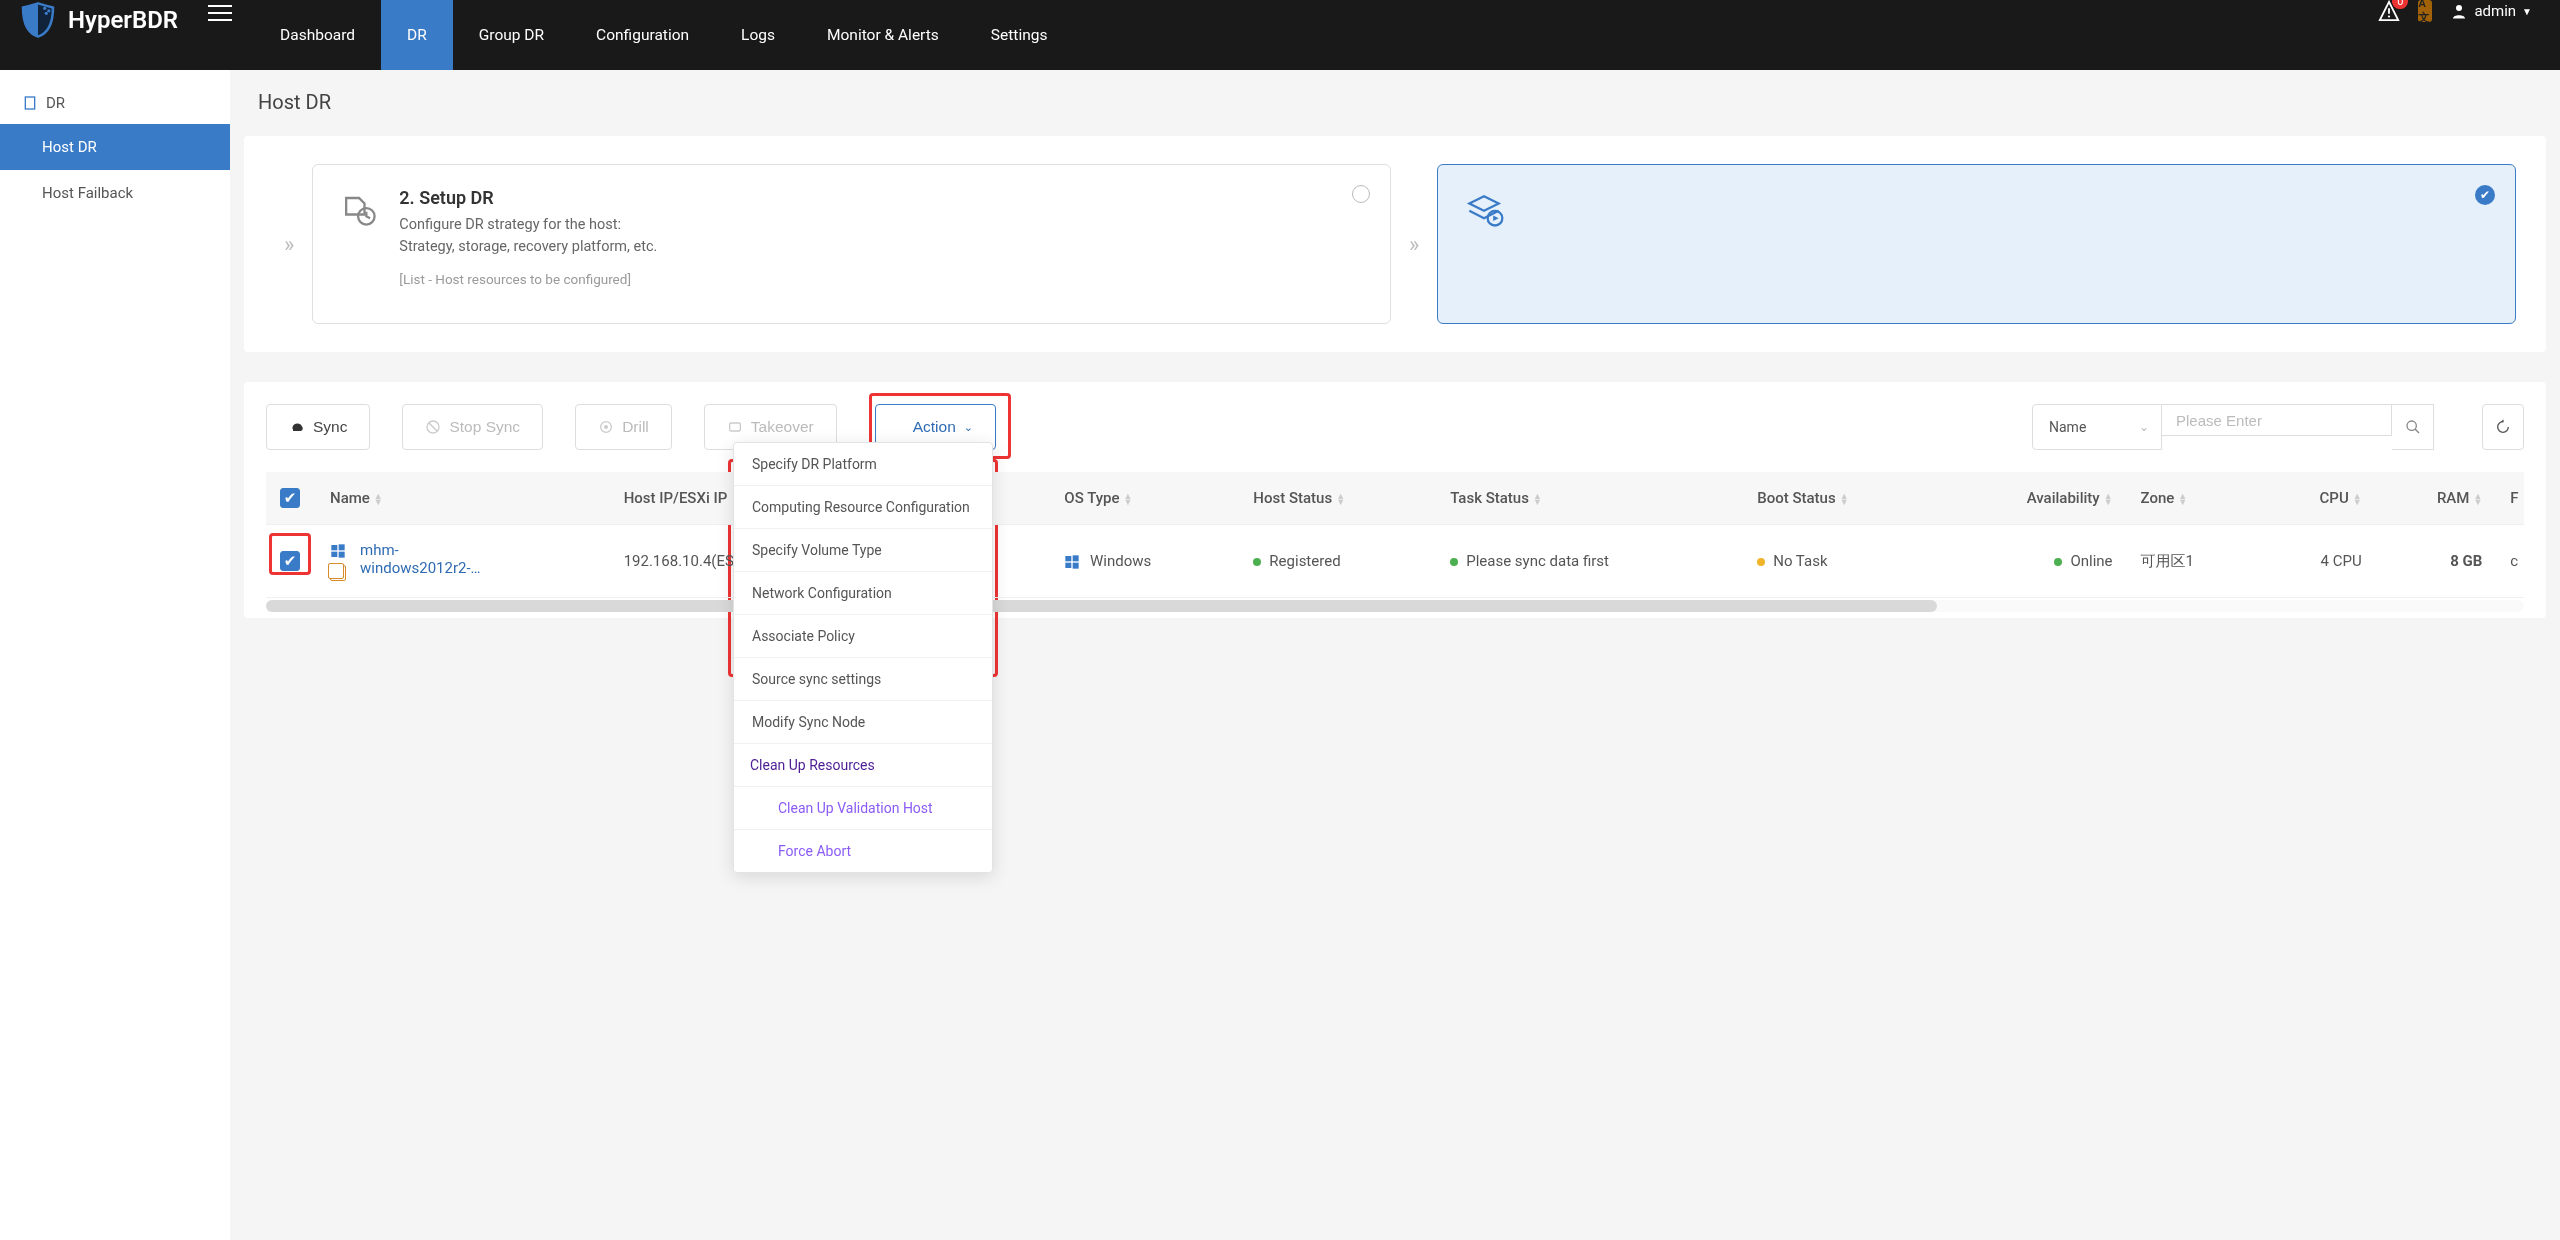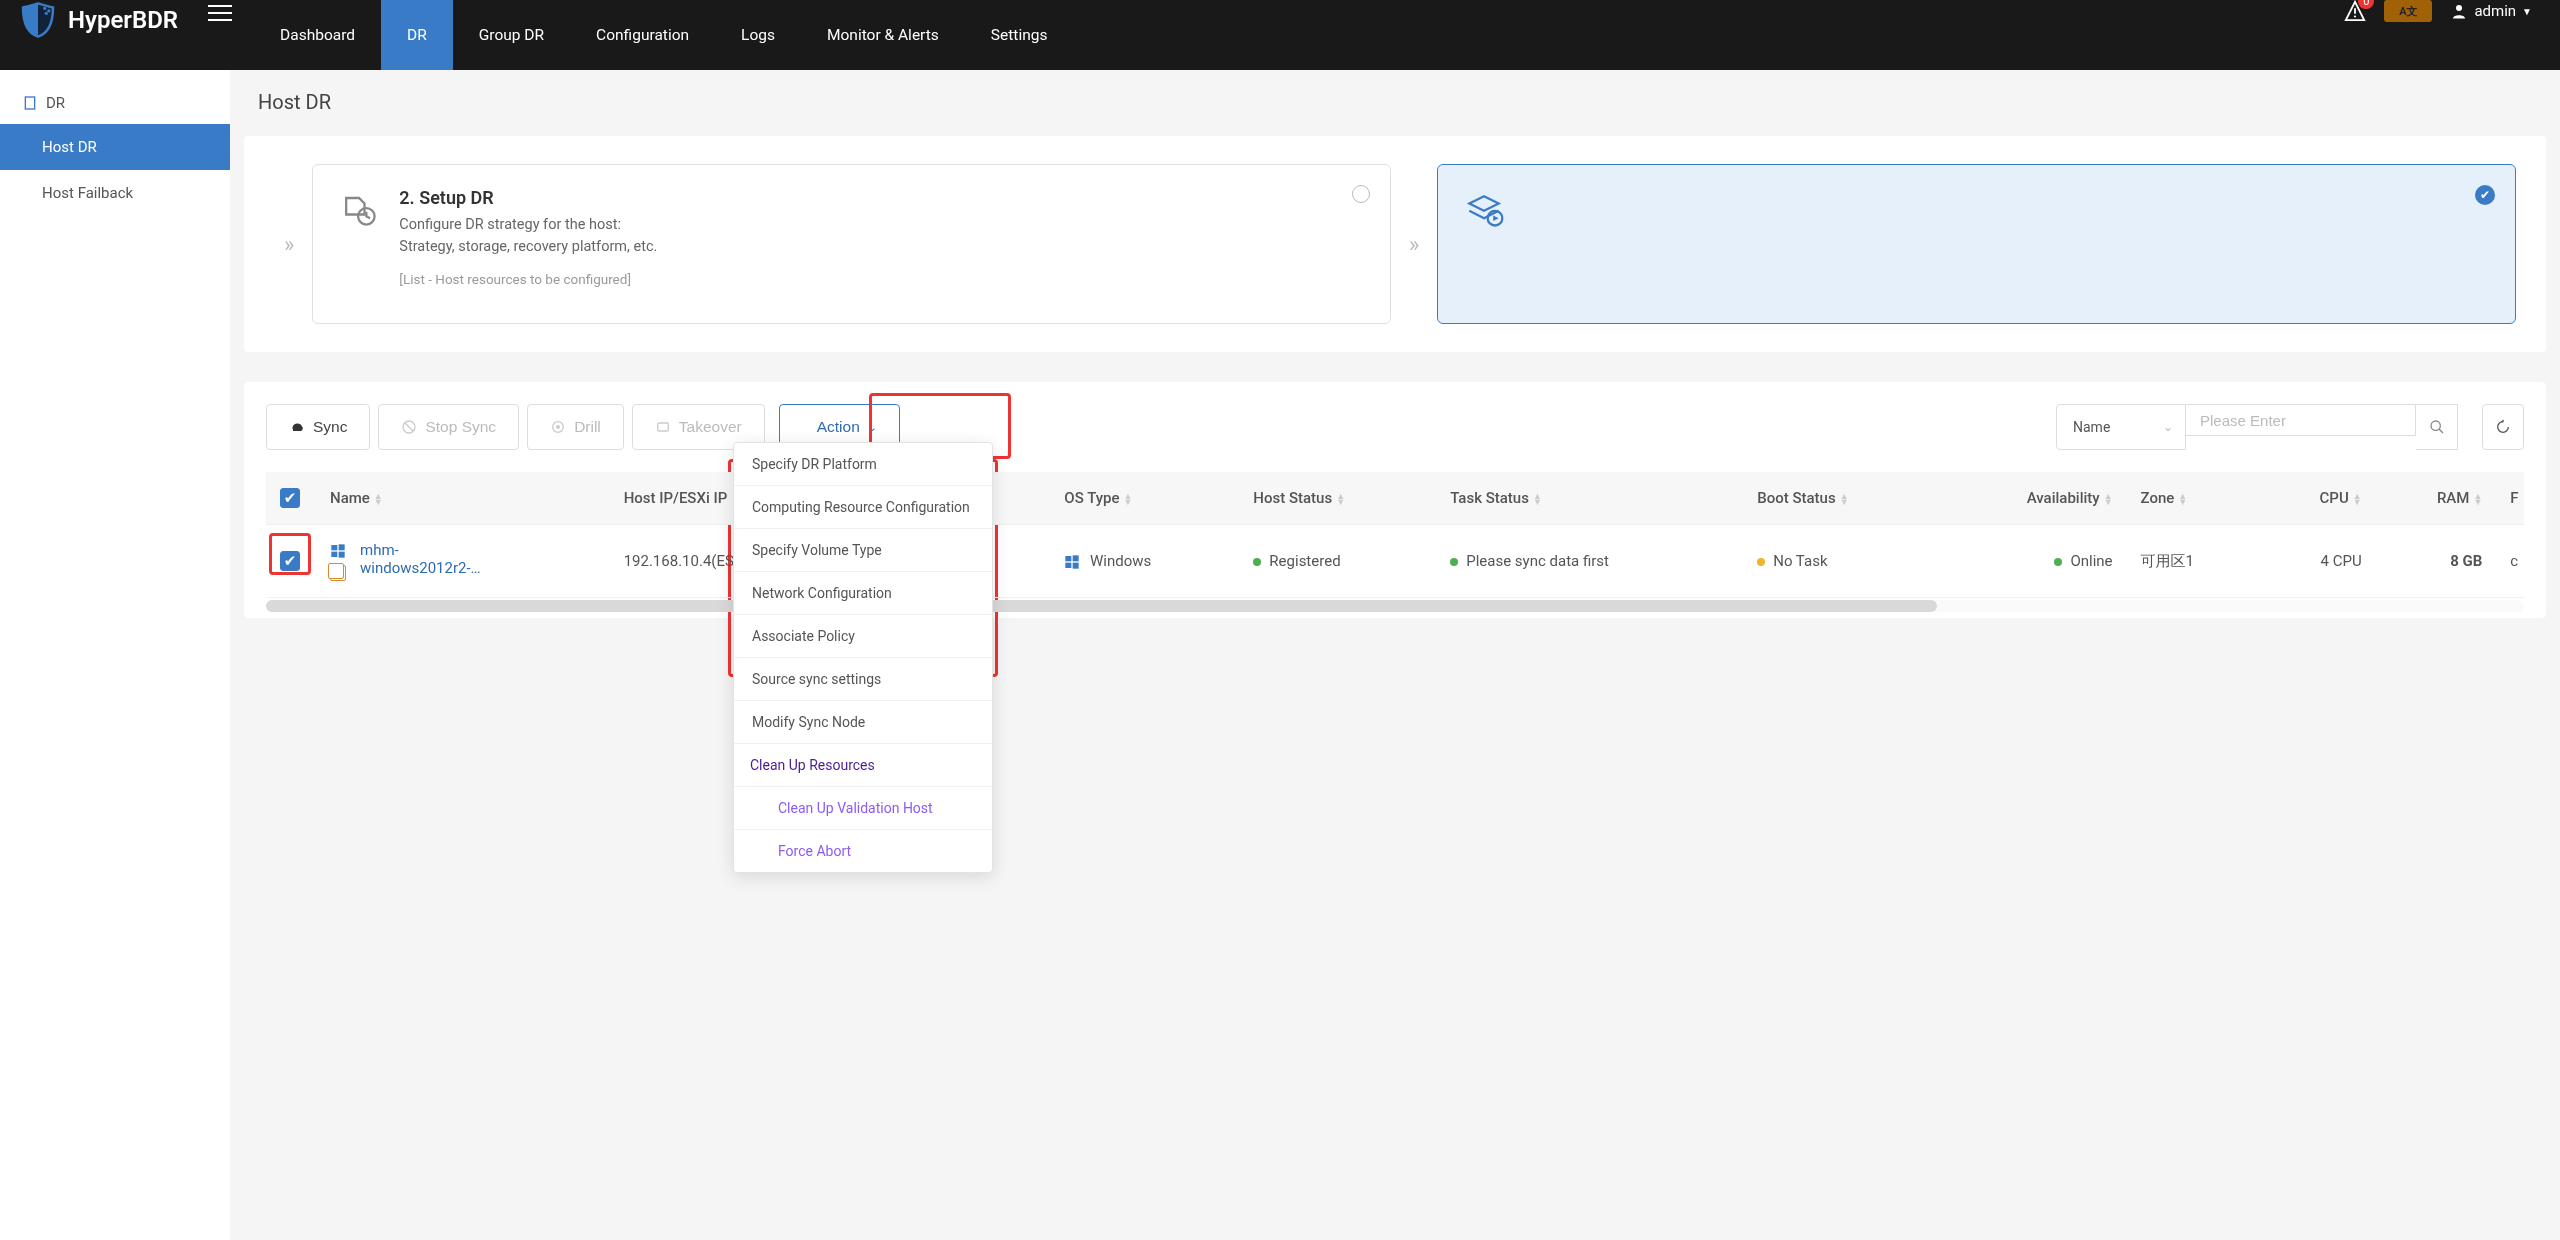--- a/index.html
+++ b/index.html
@@ -15,21 +15,21 @@
   .brand-text { font-size: 24px; font-weight: 600; color: #fff; }
   .hamburger { width: 24px; height: 24px; margin: 0 22px 0 6px; cursor: pointer; }
   .hamburger div { height: 2px; background: #fff; margin: 5px 0; }
   .nav-items { display: flex; height: 100%; }
   .nav-item { padding: 0 26px; display: flex; align-items: center; color: #fff; font-size: 15.5px; cursor: pointer; }
   .nav-item.active { background: #3a7bc8; }
   .nav-spacer { flex: 1; }
   .nav-right { display: flex; align-items: center; gap: 18px; padding-right: 28px; }
   .nav-icon { position: relative; width: 22px; height: 22px; color: #fff; cursor: pointer; }
   .nav-icon .badge { position: absolute; top: -6px; right: -8px; background: #e33; color: #fff; border-radius: 10px; font-size: 11px; padding: 0 5px; line-height: 15px; min-width: 15px; text-align: center; }
-  .lang-box { width: 48px; height: 22px; background: #a16207; color: #222; display: flex; align-items: center; justify-content: center; font-size: 11px; font-weight: 600; border-radius: 3px; cursor: pointer; }
+  .lang-box { width: 14px; height: 22px; background: #a16207; color: #222; display: flex; align-items: center; justify-content: center; font-size: 11px; font-weight: 600; border-radius: 3px; cursor: pointer; }
   .nav-user { display: flex; align-items: center; gap: 6px; color: #fff; font-size: 15px; cursor: pointer; }
 
   
   .layout { display: flex; height: calc(100% - 70px); }
   .sidebar { width: 230px; background: #fff; padding-top: 12px; }
   .sidebar-title { display: flex; align-items: center; gap: 8px; padding: 12px 22px; color: #555; font-size: 15px; }
   .sidebar-item { padding: 14px 22px 14px 42px; font-size: 15px; color: #555; cursor: pointer; }
   .sidebar-item.active { background: #3a7bc8; color: #fff; }
 
   
@@ -48,21 +48,21 @@
   .step-box.active .step-icon { color:#3a7bc8; }
   .step-body {}
   .step-title { font-size: 18px; font-weight: 600; color: #333; margin-bottom: 6px; }
   .step-desc { font-size: 14.5px; color: #666; line-height: 1.55; }
   .step-list { font-size: 13.5px; color: #9a9a9a; margin-top: 12px; }
   .step-radio { position: absolute; top: 20px; right: 20px; width: 18px; height: 18px; border: 1.5px solid #bbb; border-radius: 50%; }
   .step-check { position: absolute; top: 20px; right: 20px; width: 20px; height: 20px; background: #3a7bc8; border-radius: 50%; display:flex;align-items:center;justify-content:center;color:#fff;font-size:12px; }
   .step-arrow { color: #bbb; font-size: 22px; padding: 0 10px; }
 
   .table-card { background: #fff; border-radius: 4px; margin-top: 30px; padding: 22px 22px 6px 22px; position: relative; }
-  .toolbar { display: flex; align-items: center; gap: 8px; }
+  .toolbar { display: flex; align-items: center; gap: 32px; }
   .btn { height: 46px; padding: 0 22px; border: 1px solid #ddd; background: #fff; border-radius: 4px; display: inline-flex; align-items: center; gap: 8px; font-size: 15.5px; color: #444; cursor: pointer; }
   .btn:disabled, .btn.disabled { color: #bbb; cursor: not-allowed; }
   .btn.primary-outline { border-color: #3a7bc8; color: #2f6bb3; padding-left: 37px; }
   .toolbar-spacer { flex: 1; }
   .filter-select { height: 46px; border: 1px solid #ddd; border-radius: 4px 0 0 4px; padding: 0 40px 0 16px; display:flex;align-items:center;color:#555;position:relative; min-width:130px; cursor:pointer;}
   .filter-select .chev { position:absolute;right:12px;top:50%;transform:translateY(-50%);color:#bbb;font-size:12px;}
   .filter-input { height: 32px; width: 230px; border: 1px solid #ddd; border-left:none; border-radius:0; padding: 0 14px; font-size:15px; color:#555;}
   .filter-input::placeholder{color:#bbb;}
   .search-btn { height:46px;width:42px;border:1px solid #ddd;border-left:none;background:#fff;border-radius:0;display:flex;align-items:center;justify-content:center;color:#888;cursor:pointer;}
   .refresh-btn { height:46px;width:42px;border:1px solid #ddd;background:#fff;border-radius:4px;display:flex;align-items:center;justify-content:center;color:#555;cursor:pointer;margin-left:16px;}

